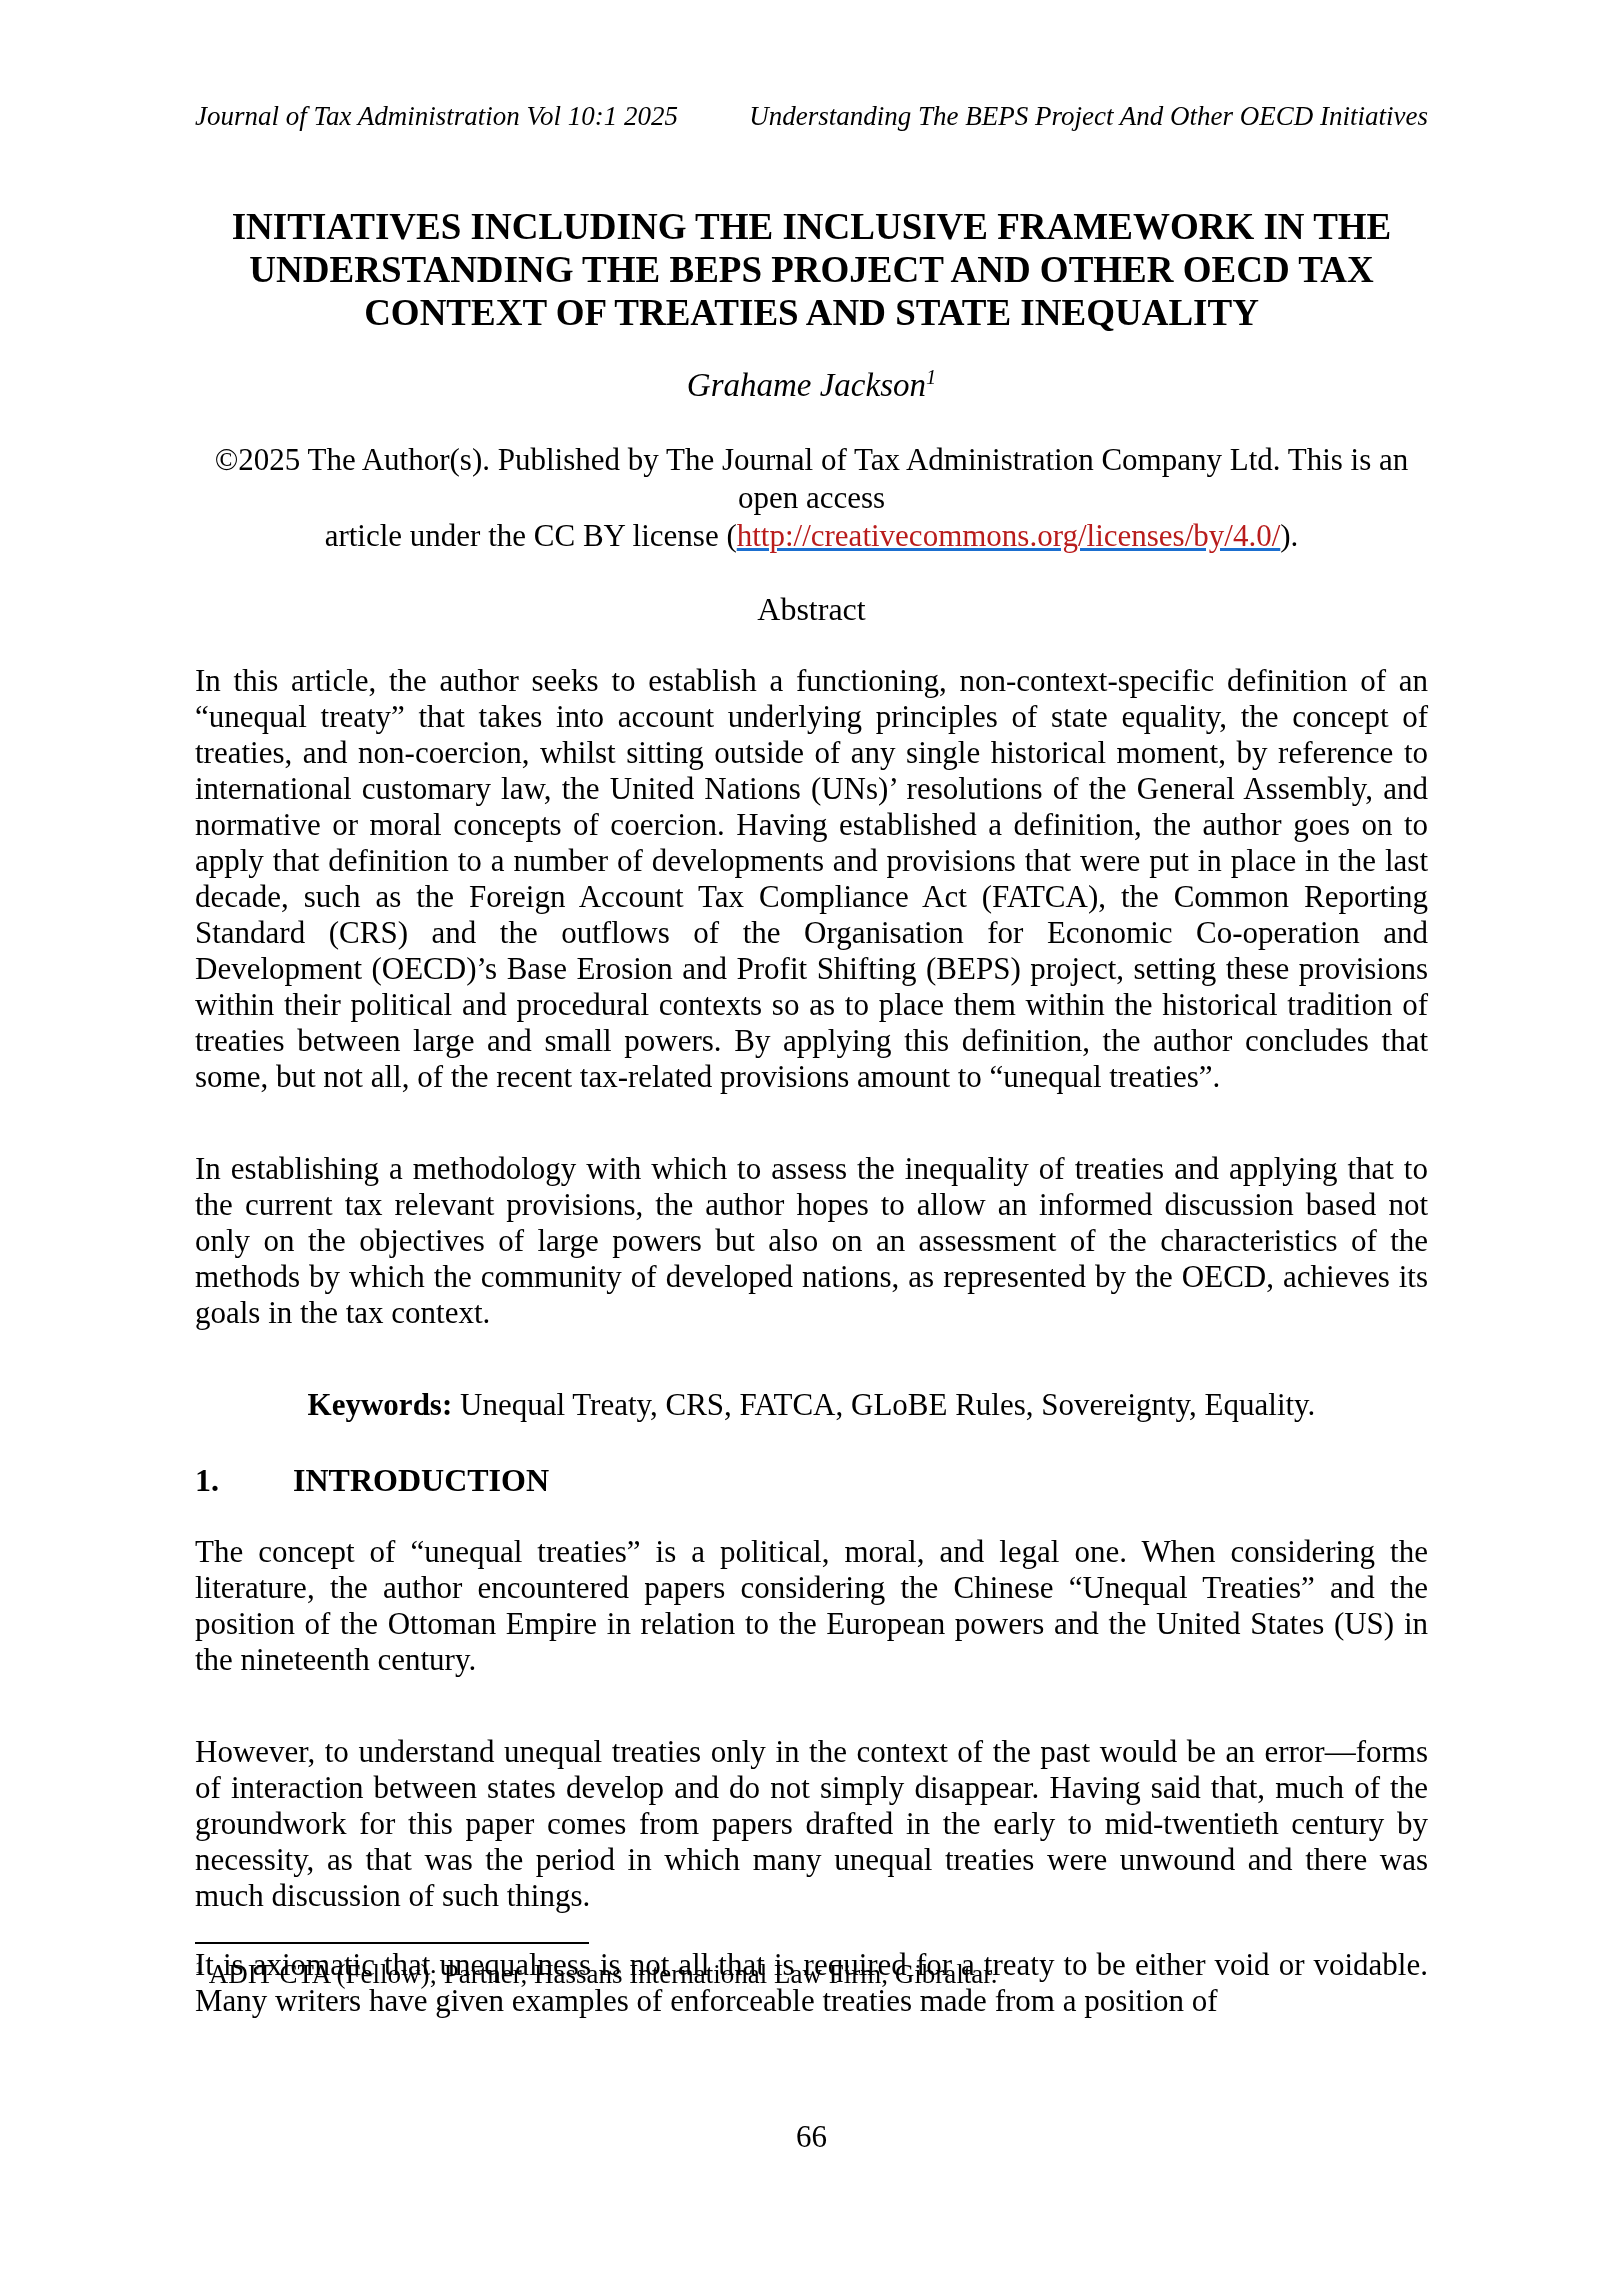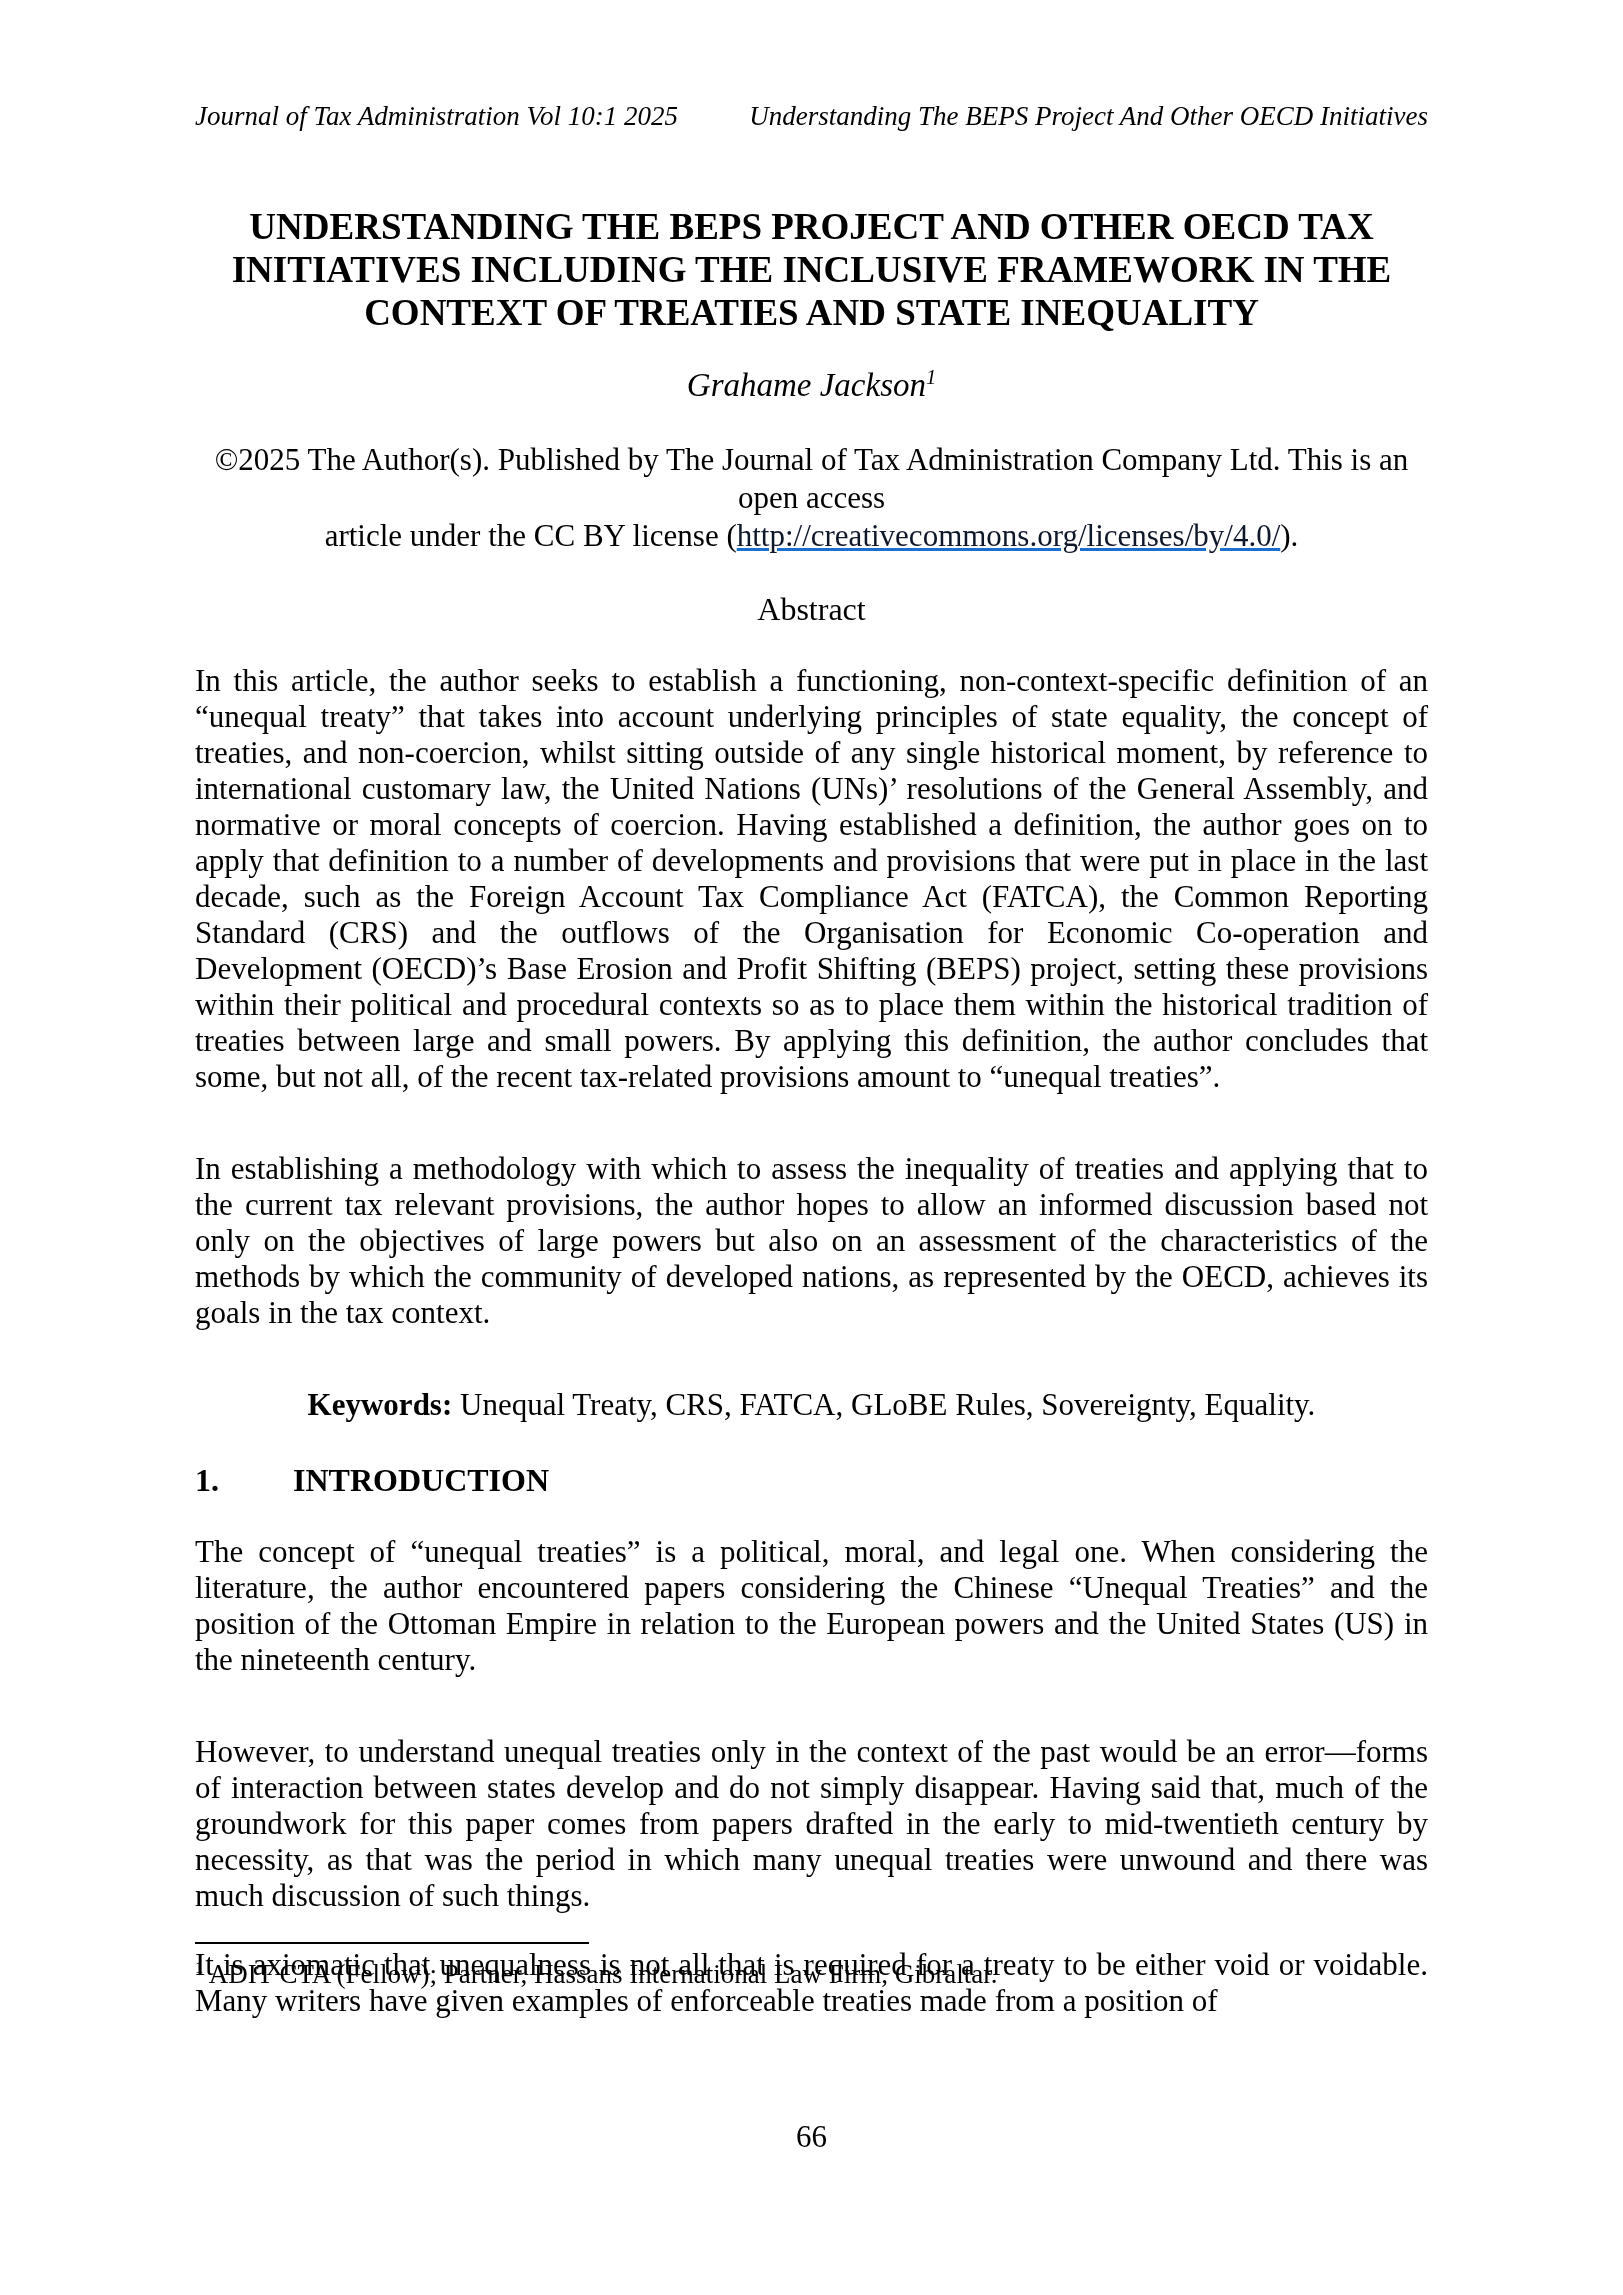--- a/index.html
+++ b/index.html
@@ -46,21 +46,21 @@
     vertical-align: super;
     line-height: 0;
   }
   .copyright {
     margin-top: 38px;
     text-align: center;
     font-size: 31px;
     line-height: 38px;
   }
   .copyright a {
-    color: #0f172a;
+    color: #b91c1c;
     text-decoration: underline;
     text-decoration-color: #1B6FD0;
   }
   .abstract-heading {
     margin-top: 36px;
     text-align: center;
     font-weight: normal;
     font-size: 32px;
     line-height: 36px;
   }
@@ -122,22 +122,22 @@
 <body>
 
 <div class="page">
 
   <div class="running-header">
     <span>Journal of Tax Administration Vol 10:1 2025</span>
     <span>Understanding The BEPS Project And Other OECD Initiatives</span>
   </div>
 
   <div class="article-title">
+    <div>INITIATIVES INCLUDING THE INCLUSIVE FRAMEWORK IN THE</div>
     <div>UNDERSTANDING THE BEPS PROJECT AND OTHER OECD TAX</div>
-    <div>INITIATIVES INCLUDING THE INCLUSIVE FRAMEWORK IN THE</div>
     <div>CONTEXT OF TREATIES AND STATE INEQUALITY</div>
   </div>
 
   <div class="author-line"><span>Grahame Jackson</span><sup>1</sup></div>
 
   <div class="copyright">
     <div>©2025 The Author(s). Published by The Journal of Tax Administration Company Ltd. This is an open access</div>
     <div><span>article under the CC BY license (</span><a href="#">http://creativecommons.org/licenses/by/4.0/</a><span>).</span></div>
   </div>
 

